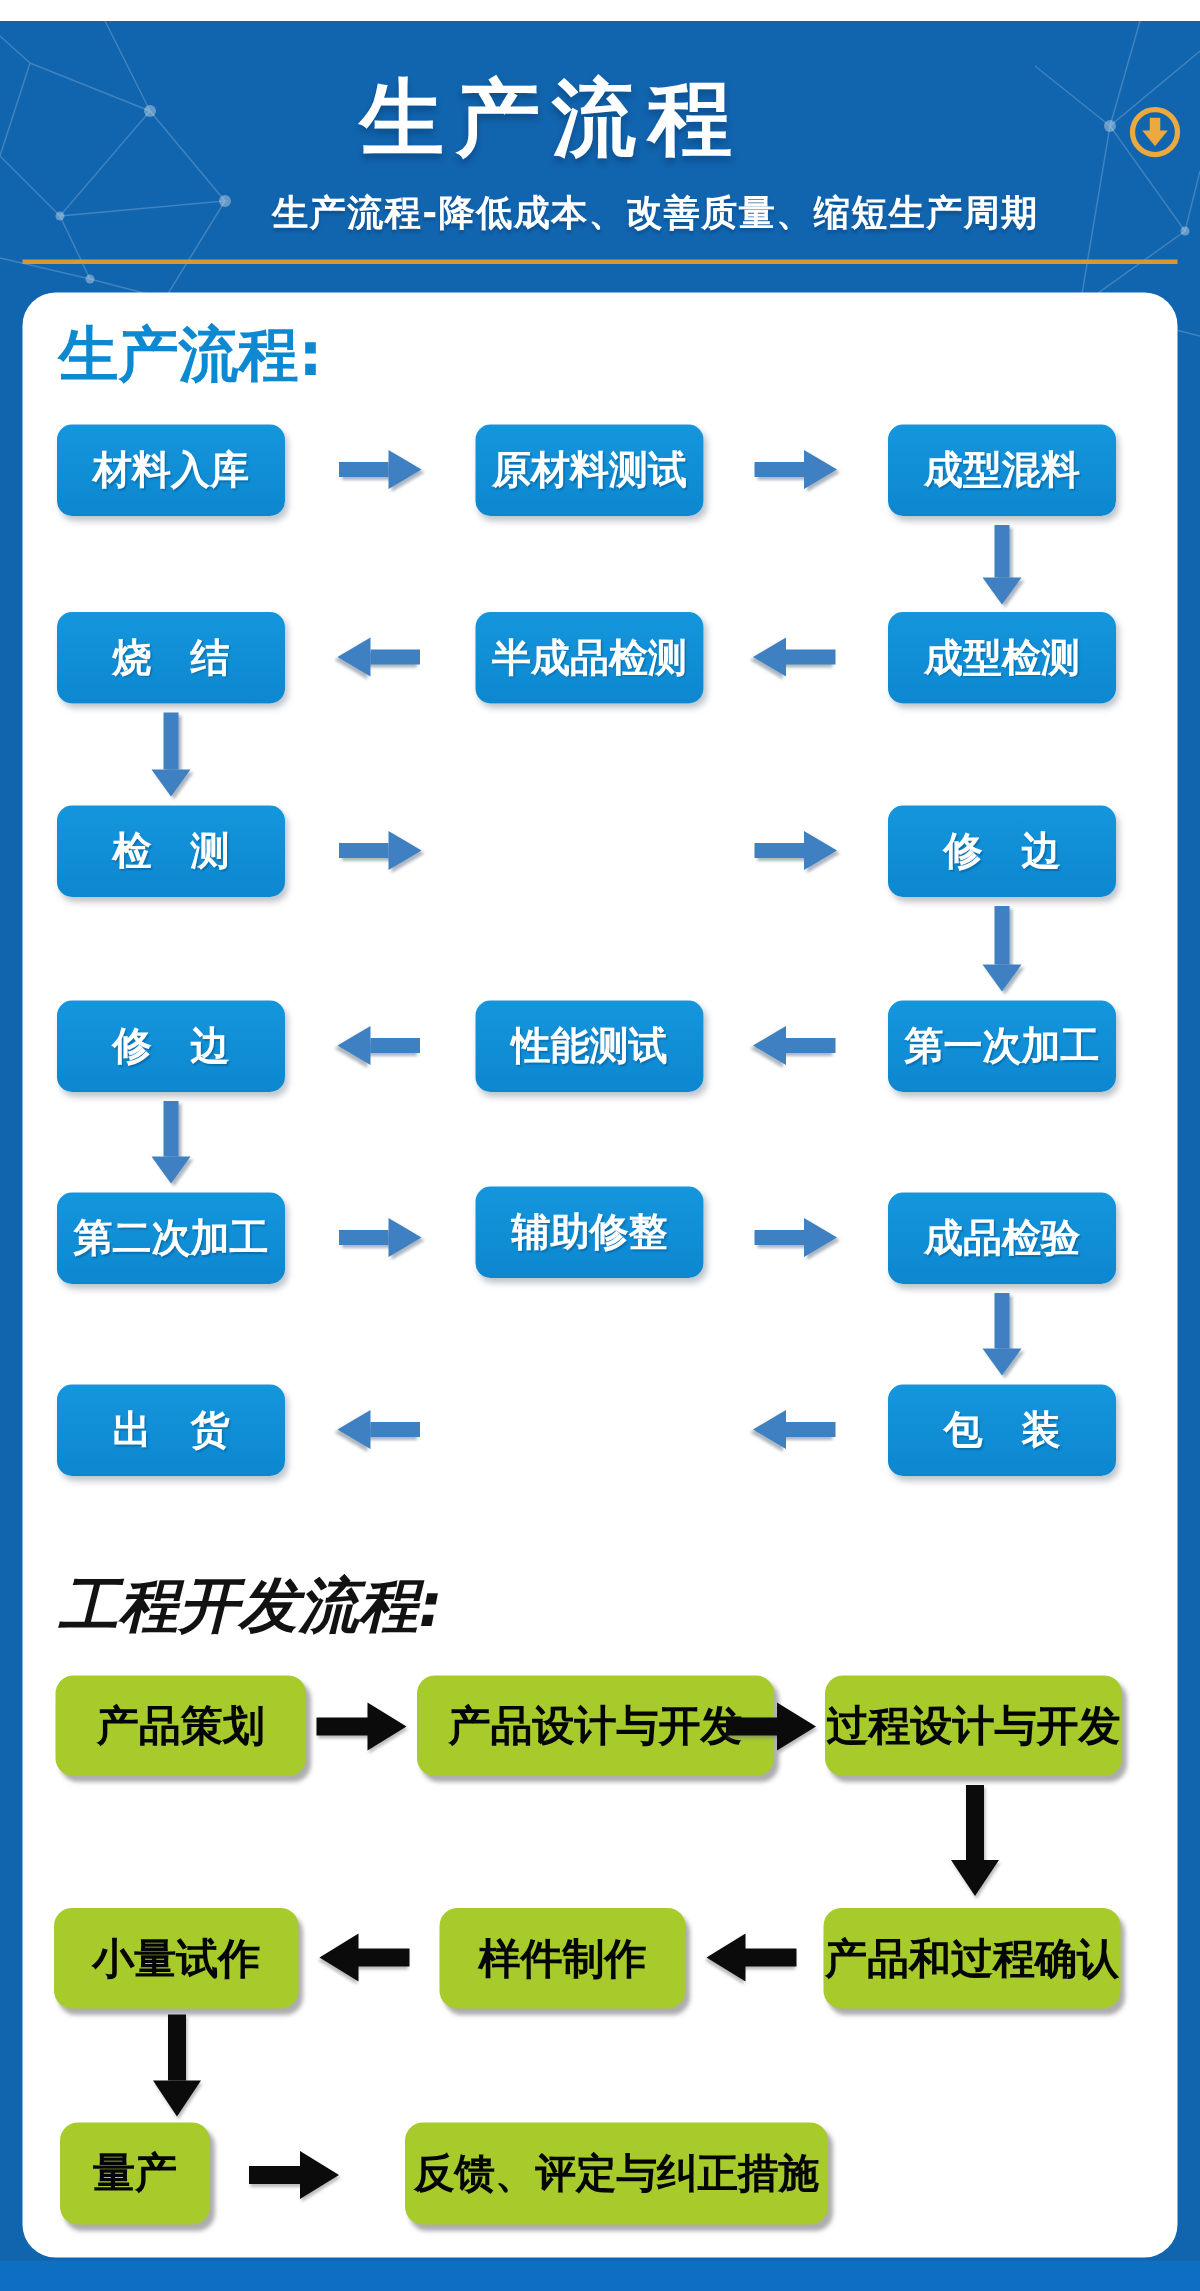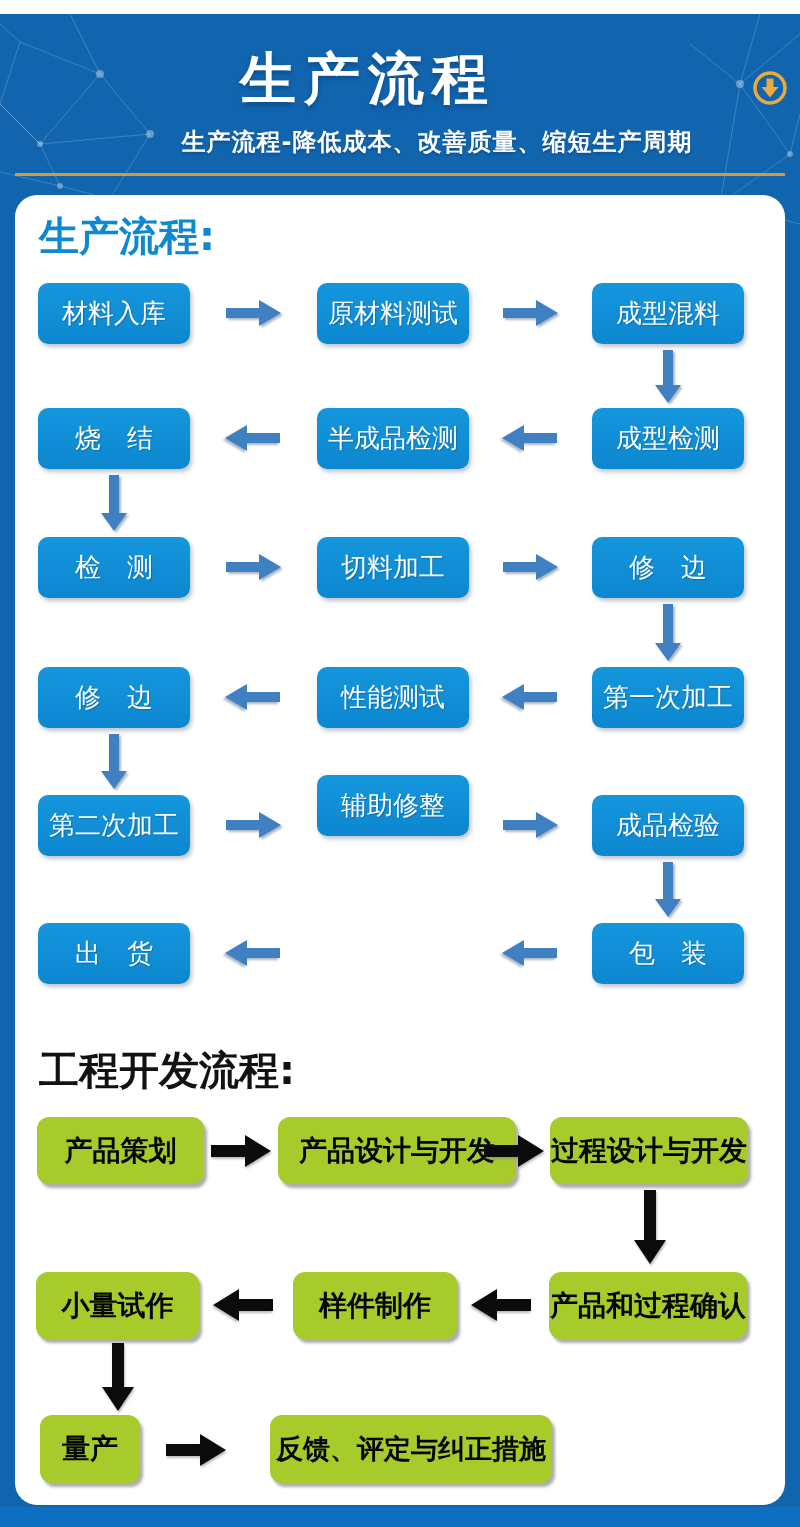--- a/index.html
+++ b/index.html
@@ -12,24 +12,24 @@
   .hero-title{position:absolute;left:0;top:42px;width:736px;text-align:center;color:#fff;
     font-size:56px;font-weight:bold;letter-spacing:8px;text-shadow:0 3px 4px rgba(0,40,80,.35);}
   .hero-sub{position:absolute;left:0;top:126px;width:800px;text-align:center;color:#fff;
     font-size:24px;font-weight:bold;letter-spacing:1px;text-shadow:0 2px 2px rgba(0,40,80,.3);padding-left:37px;}
   .gold-line{position:absolute;left:15px;top:173px;width:770px;height:3px;background:#d9992f;}
   .scroll-btn{position:absolute;left:750px;top:68px;width:40px;height:40px;cursor:pointer;}
   
   .card{position:absolute;left:15px;top:195px;width:770px;height:1310px;background:#ffffff;border-radius:22px;}
   .sec-heading{position:absolute;left:24px;font-weight:bold;white-space:nowrap;}
   .sec-heading.blue{top:14px;font-size:40px;color:#0d89d1;}
-  .sec-heading.dark{top:848px;font-size:40px;color:#121212;}
+  .sec-heading.dark{top:848px;font-size:40px;color:#121212;font-style:italic;}
   
   .bbox{position:absolute;width:152px;height:61px;border-radius:10px;
-    background:linear-gradient(#1596dc,#0c87d0);color:#fff;font-weight:normal;font-size:26px;
+    background:linear-gradient(#1596dc,#0c87d0);color:#fff;font-weight:bold;font-size:26px;
     display:flex;align-items:center;justify-content:center;white-space:nowrap;
     box-shadow:2px 3px 4px rgba(110,125,140,.45);text-shadow:1px 1px 1px rgba(0,60,100,.35);}
   .gbox{position:absolute;height:67px;border-radius:12px;background:#a6cb2b;color:#050505;
     font-weight:bold;font-size:28px;display:flex;align-items:center;justify-content:center;
     white-space:nowrap;box-shadow:3px 4px 3px rgba(105,105,105,.55);}
   .gbox.small-text{font-size:27px;margin-left:20px;}
   
   .harrow{position:absolute;width:58px;height:26px;filter:drop-shadow(2px 2px 1px rgba(90,110,130,.5));}
   .harrow .shaft{position:absolute;left:2px;top:8px;width:33px;height:10px;background:#3f80c2;}
   .harrow .head{position:absolute;left:35px;top:0;width:0;height:0;
@@ -113,21 +113,20 @@
     <div class="harrow dir-left" style="left:486px;top:230px">
         <div class="shaft"></div>
         <div class="head"></div>
       </div>
     <div class="varrow" style="left:86px;top:280px;height:56px">
         <div class="shaft"></div>
         <div class="head"></div>
       </div>
 
     <div class="bbox" style="left:23px;top:342px">检　测</div>
-    <div class="bbox" style="left:302px;top:342px">切料加工</div>
     <div class="bbox" style="left:577px;top:342px">修　边</div>
     <div class="harrow" style="left:209px;top:359px">
         <div class="shaft"></div>
         <div class="head"></div>
       </div>
     <div class="harrow" style="left:486px;top:359px">
         <div class="shaft"></div>
         <div class="head"></div>
       </div>
     <div class="varrow" style="left:640px;top:409px;height:57px">
@@ -145,21 +144,21 @@
     <div class="harrow dir-left" style="left:486px;top:489px">
         <div class="shaft"></div>
         <div class="head"></div>
       </div>
     <div class="varrow" style="left:86px;top:539px;height:55px">
         <div class="shaft"></div>
         <div class="head"></div>
       </div>
 
     <div class="bbox" style="left:23px;top:600px">第二次加工</div>
-    <div class="bbox" style="left:302px;top:580px">辅助修整</div>
+    <div class="bbox" style="left:302px;top:596px">辅助修整</div>
     <div class="bbox" style="left:577px;top:600px">成品检验</div>
     <div class="harrow" style="left:209px;top:617px">
         <div class="shaft"></div>
         <div class="head"></div>
       </div>
     <div class="harrow" style="left:486px;top:617px">
         <div class="shaft"></div>
         <div class="head"></div>
       </div>
     <div class="varrow" style="left:640px;top:667px;height:55px">

